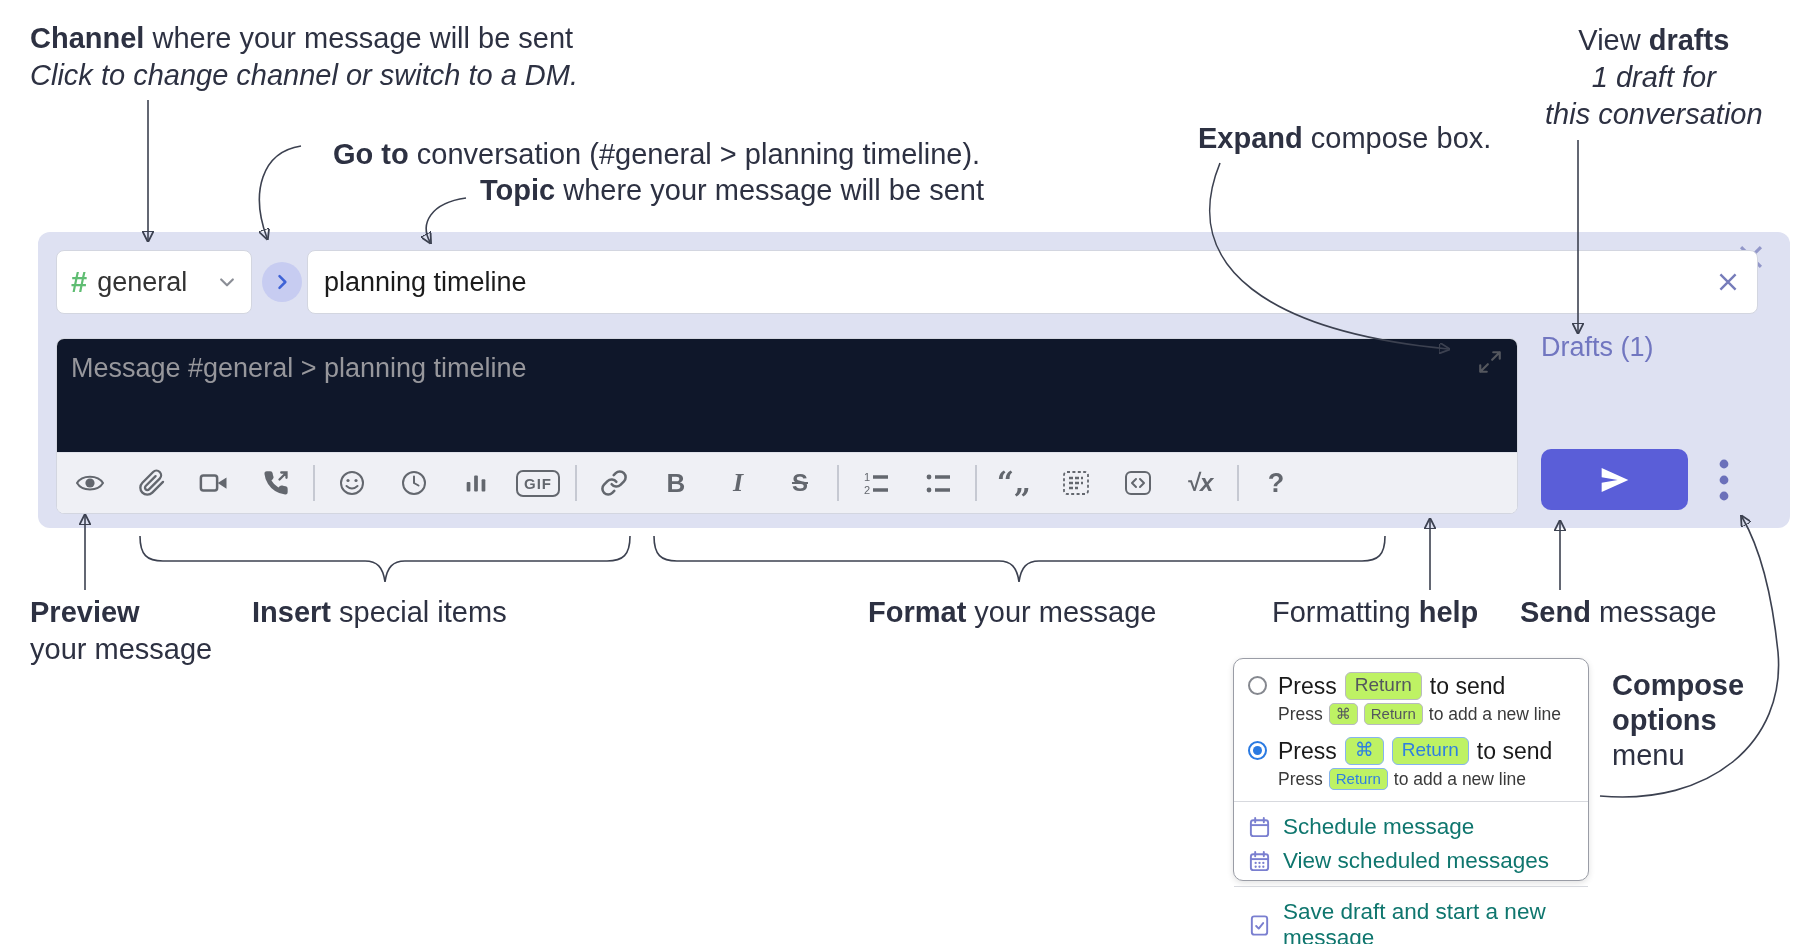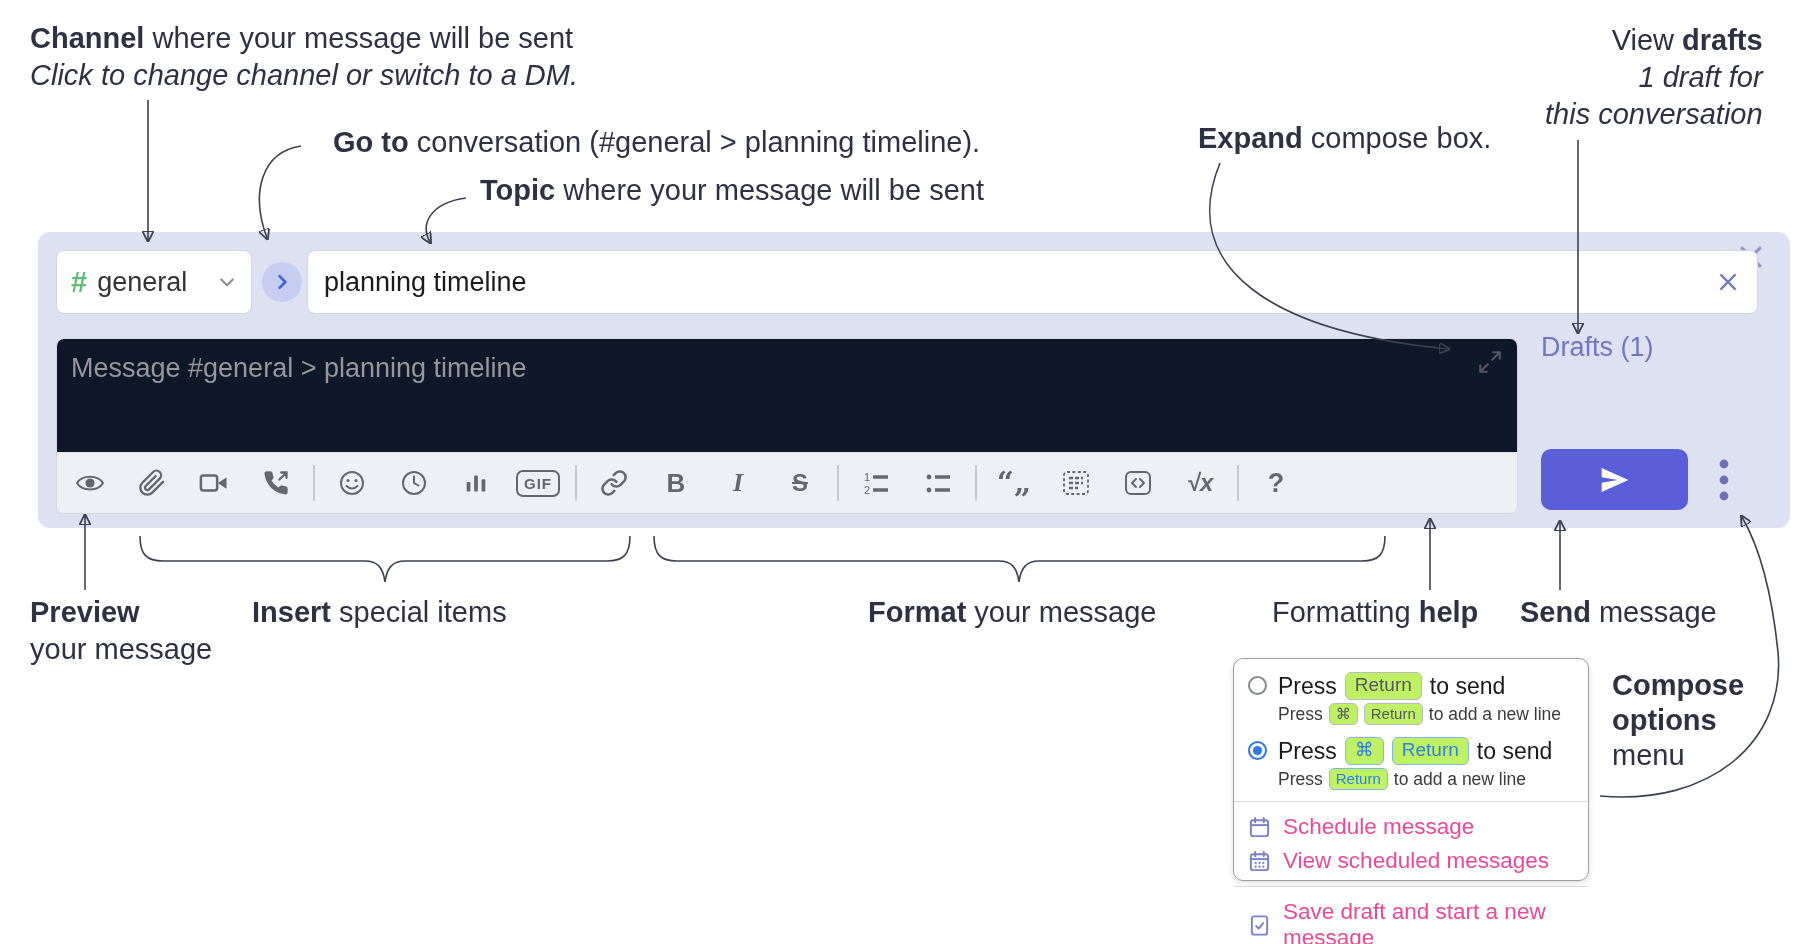--- a/index.html
+++ b/index.html
@@ -1,21 +1,21 @@
 <!DOCTYPE html>
 <html style="--compose_bg: #dee1f2; --hash_green: #5fbd72; --send_button: #5a5ed8; --drafts_link: #7176c0; --key_blue: #2f80e0; --radio_blue: #2a7ae2; --menu_icon_purple: #7a7fd0;"><head>
 <meta charset="utf-8">
 <style>
   html,body{margin:0;padding:0;background:#fff;}
   .canvas{position:relative;width:1814px;height:944px;background:#fff;overflow:hidden;
           font-family:"Liberation Sans",sans-serif;color:#2d3142;}
   .ann{position:absolute;font-size:29px;line-height:37px;color:#2d3142;}
   .ann b{font-weight:700;margin-top:24px;}
   .ann .it{font-style:italic;}
-  .ann.right{text-align:right;}
+  .ann.right{text-align:center;}
 
   
   svg.overlay{position:absolute;left:0;top:0;width:1814px;height:944px;pointer-events:none;z-index:40;}
   svg.overlay path{fill:none;stroke:#3c4150;stroke-width:1.6px;}
 
   
   .compose{position:absolute;left:38px;top:232px;width:1752px;height:296px;
            background:var(--compose_bg);border-radius:12px;}
   .close-x{position:absolute;right:22px;top:8px;width:34px;height:34px;cursor:pointer;}
   .box{position:absolute;background:#fff;border:1px solid #d3d6e0;border-radius:8px;box-sizing:border-box;}
@@ -53,34 +53,34 @@
   .radio{width:19px;height:19px;border-radius:50%;border:2px solid #85888f;box-sizing:border-box;margin-top:4px;flex:none;}
   .radio.sel{border-color:var(--radio_blue);position:relative;}
   .radio.sel::after{content:"";position:absolute;left:3px;top:3px;width:9px;height:9px;border-radius:50%;background:var(--radio_blue);}
   .opt-main{font-size:23px;color:#1a1a1a;display:flex;align-items:center;gap:8px;}
   .opt-sub{font-size:17.5px;color:#3a3a3a;display:flex;align-items:center;gap:6px;margin-top:3px;}
   kbd{font-family:"Liberation Sans",sans-serif;border:1.5px solid #b8bac0;border-radius:6px;
       padding:0px 9px 2px;font-size:19px;color:#54575e;background:#bef264;line-height:24px;}
   .opt-sub kbd{font-size:15px;padding:0 6px 1px;border-radius:5px;line-height:19px;}
   kbd.blue{border-color:#86b4ef;color:var(--key_blue);}
   .menu-divider{height:1px;background:#d7d9de;margin:8px 0;}
-  .menu-item{display:flex;align-items:center;gap:12px;padding:4px 14px;font-size:22.5px;color:#ec4899;cursor:pointer;}
+  .menu-item{display:flex;align-items:center;gap:12px;padding:4px 14px;font-size:22.5px;color:#0f766e;cursor:pointer;}
   .menu-item svg{color:var(--menu_icon_purple);flex:none;}
 </style>
 </head>
 <body>
 
 <div class="canvas">
 
   <div class="ann" style="left:30px;top:20px;">
     <div><b>Channel</b><span> where your message will be sent</span></div>
     <div class="it">Click to change channel or switch to a DM.</div>
   </div>
 
-  <div class="ann" style="left:333px;top:124px;">
+  <div class="ann" style="left:333px;top:136px;">
     <b>Go to</b><span> conversation (#general &gt; planning timeline).</span>
   </div>
 
   <div class="ann" style="left:480px;top:172px;">
     <b>Topic</b><span> where your message will be sent</span>
   </div>
 
   <div class="ann" style="left:1198px;top:120px;">
     <b>Expand</b><span> compose box.</span>
   </div>

